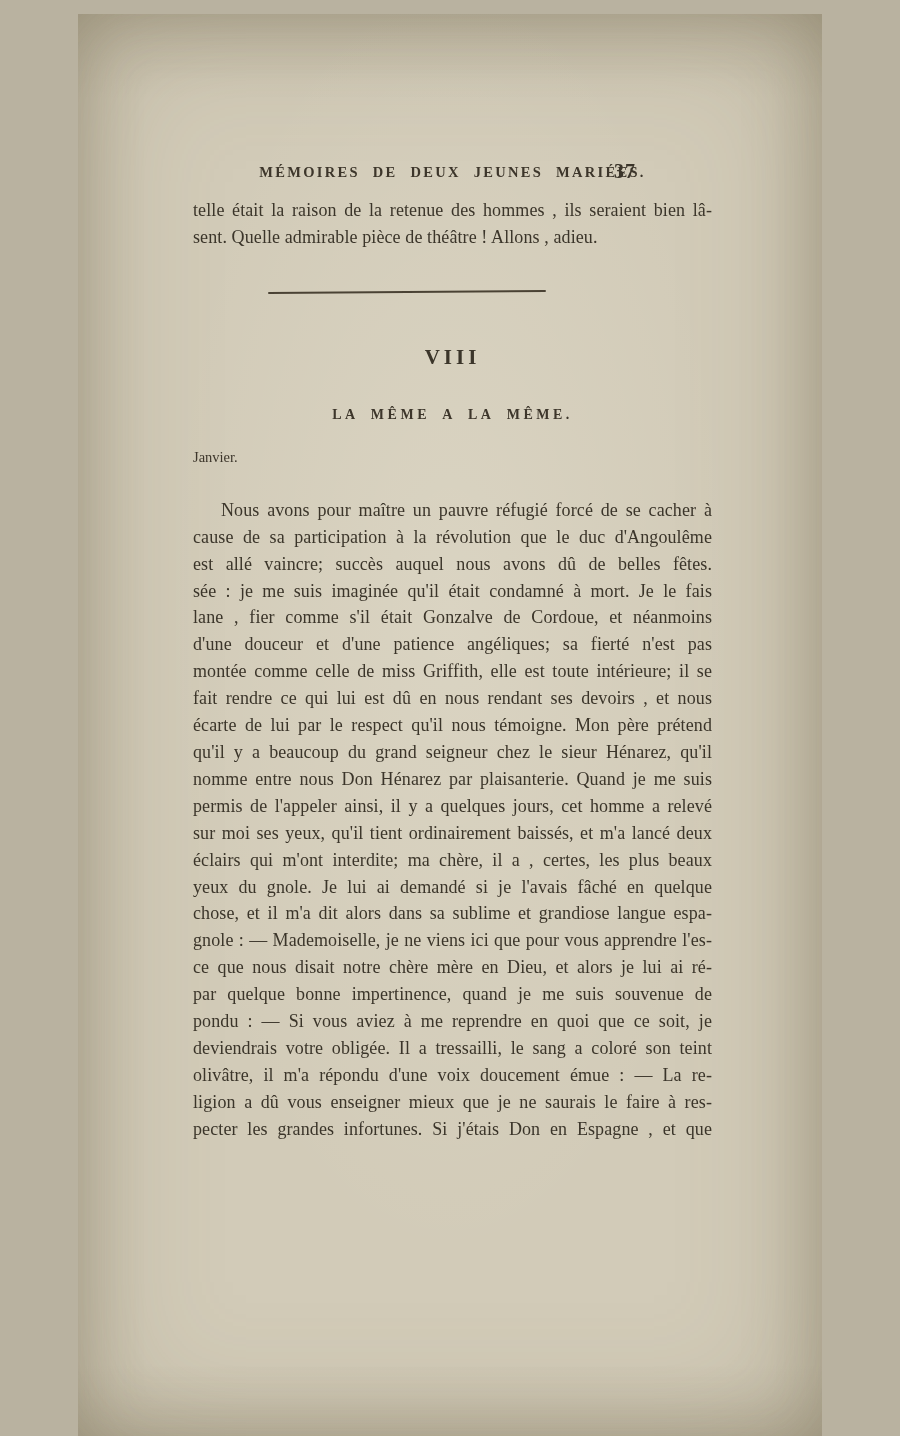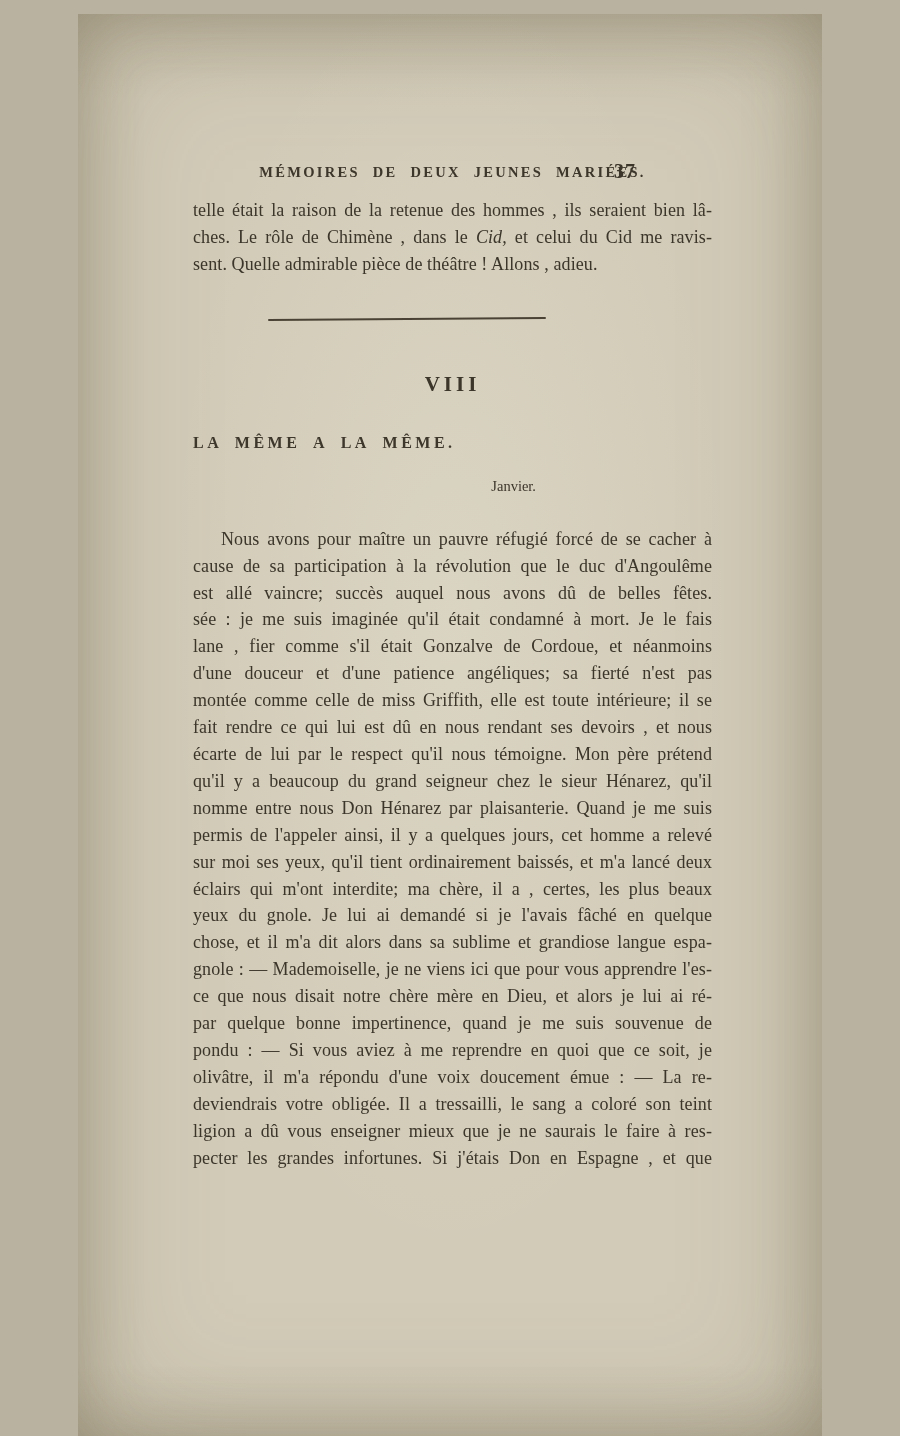--- a/index.html
+++ b/index.html
@@ -75,50 +75,49 @@
     margin: 52px 0 0 0;
     text-align: center;
     font-size: 21px;
     font-weight: 700;
     letter-spacing: 4px;
     color: #3b352a;
   }
 
   .chapter-subtitle {
     margin: 37px 0 0 0;
-    font-size: 16px;
+    text-align: center;
+    font-size: 14px;
     font-weight: 700;
     letter-spacing: 3.5px;
     word-spacing: 6px;
     color: #3d362b;
   }
 
   .dateline {
     margin-top: 26px;
-    text-align: right;
     padding-right: 176px;
     font-size: 14.5px;
     color: #3d362b;
   }
 
   .body-text { margin-top: 31px; }
 </style>
 </head>
 <body>
 
 <div class="page">
 
   <header class="running-head">
     <span class="head-title">MÉMOIRES DE DEUX JEUNES MARIÉES.</span>
     <span class="page-number">37</span>
   </header>
 
   <section class="intro">
     <div class="line">telle était la raison de la retenue des hommes , ils seraient bien lâ-</div>
-    <div class="line"><span>ches. Le rôle de Chimène , dans le </span><span class="italic">Cid,</span><span> et celui du Cid me ravis-</span></div>
     <div class="line last">sent. Quelle admirable pièce de théâtre ! Allons , adieu.</div>
   </section>
 
   <div class="divider"></div>
 
   <h2 class="chapter-number">VIII</h2>
 
   <h3 class="chapter-subtitle">LA MÊME A LA MÊME.</h3>
 
   <div class="dateline">Janvier.</div>
@@ -137,19 +136,19 @@
       <div class="line">nomme entre nous Don Hénarez par plaisanterie. Quand je me suis</div>
       <div class="line">permis de l'appeler ainsi, il y a quelques jours, cet homme a relevé</div>
       <div class="line">sur moi ses yeux, qu'il tient ordinairement baissés, et m'a lancé deux</div>
       <div class="line">éclairs qui m'ont interdite; ma chère, il a , certes, les plus beaux</div>
       <div class="line">yeux du gnole. Je lui ai demandé si je l'avais fâché en quelque</div>
       <div class="line">chose, et il m'a dit alors dans sa sublime et grandiose langue espa-</div>
       <div class="line">gnole : — Mademoiselle, je ne viens ici que pour vous apprendre l'es-</div>
       <div class="line">ce que nous disait notre chère mère en Dieu, et alors je lui ai ré-</div>
       <div class="line">par quelque bonne impertinence, quand je me suis souvenue de</div>
       <div class="line">pondu : — Si vous aviez à me reprendre en quoi que ce soit, je</div>
+      <div class="line">deviendrais votre obligée. Il a tressailli, le sang a coloré son teint</div>
       <div class="line">olivâtre, il m'a répondu d'une voix doucement émue : — La re-</div>
-      <div class="line">deviendrais votre obligée. Il a tressailli, le sang a coloré son teint</div>
       <div class="line">ligion a dû vous enseigner mieux que je ne saurais le faire à res-</div>
       <div class="line">pecter les grandes infortunes. Si j'étais Don en Espagne , et que</div>
     </section>
 
 </div>
 
 </body></html>

